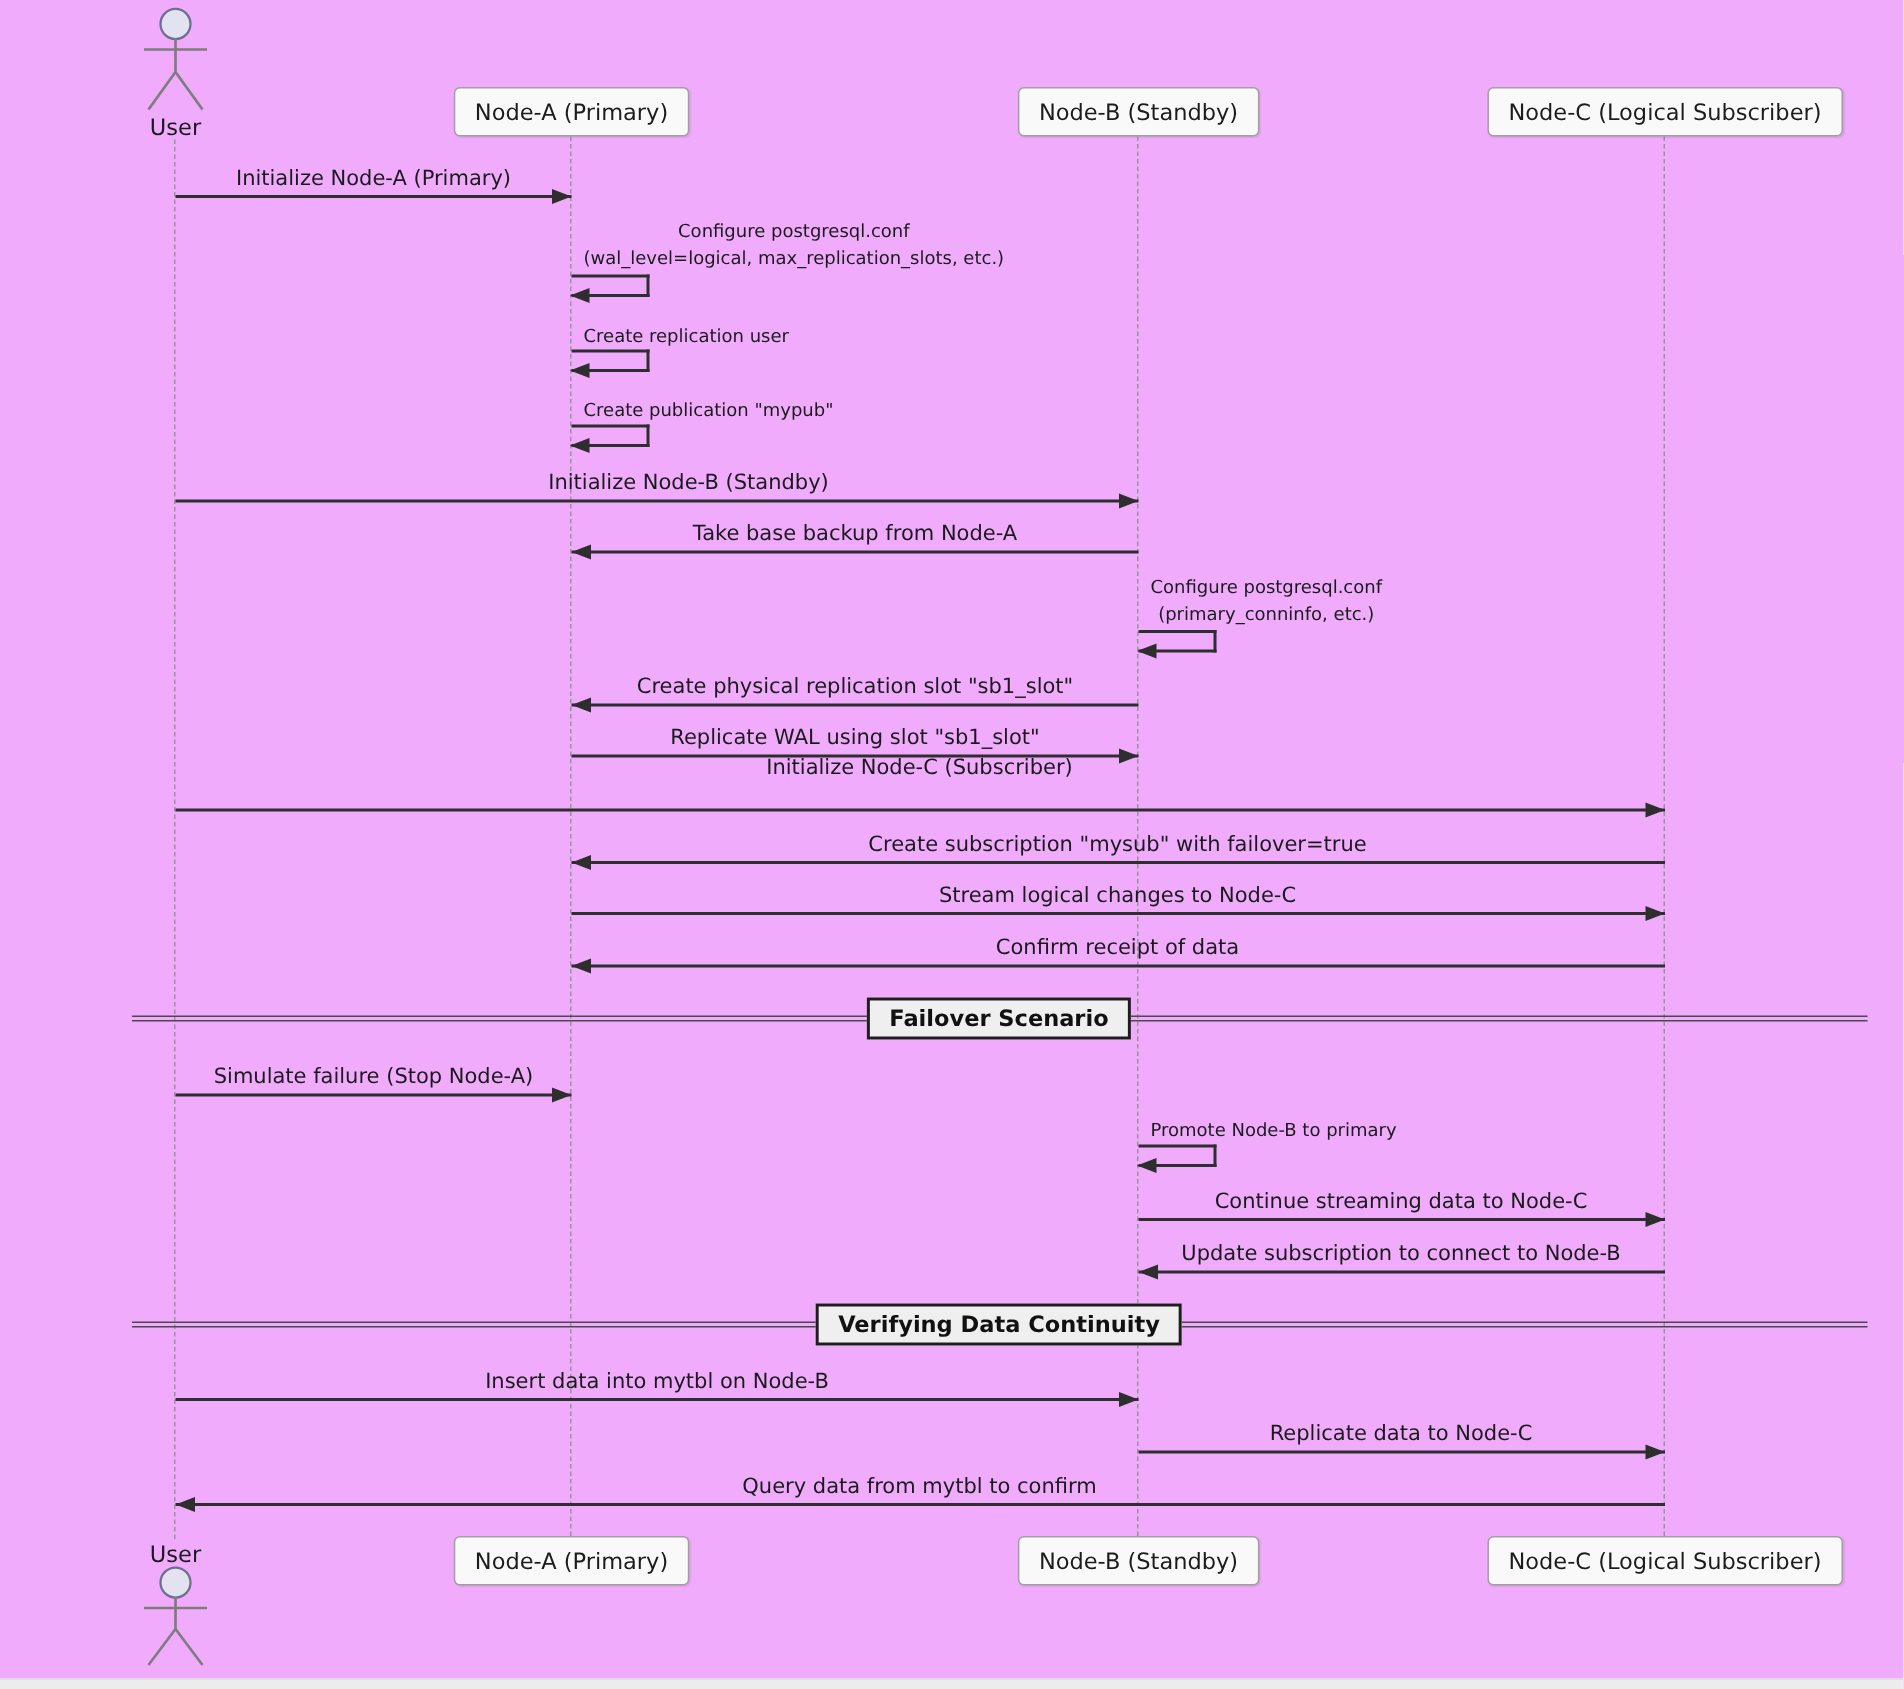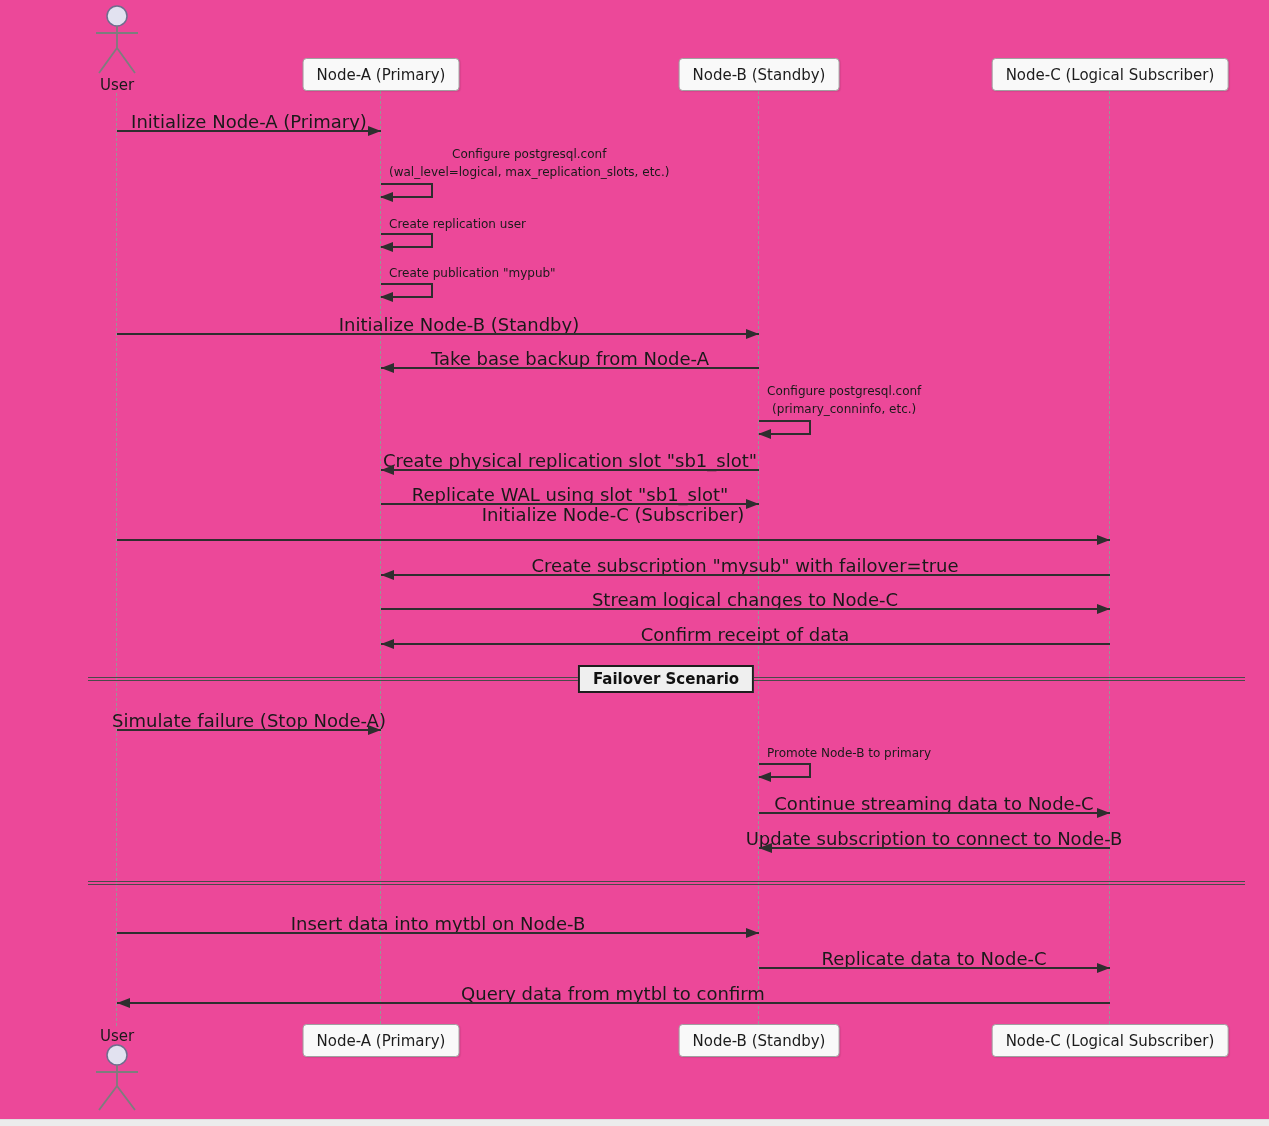--- a/index.html
+++ b/index.html
@@ -1,21 +1,21 @@
 <!DOCTYPE html>
 <html><head>
 <meta charset="utf-8">
 <style>
   * { margin:0; padding:0; box-sizing:border-box; }
   html,body { background:#ffffff; }
   .stage {
     position:relative;
     width:1269px;
     height:1126px;
-    background:#ec4899;
+    background:#f0abfc;
     overflow:hidden;
     font-family:"DejaVu Sans","Liberation Sans",sans-serif;
     color:#1b1b1b;
   }
   .lifeline {
     position:absolute;
     width:0;
     border-left:1px dashed #969696;
   }
   .pbox {
@@ -30,21 +30,21 @@
     display:flex;
     align-items:center;
     justify-content:center;
     font-size:15px;
     white-space:nowrap;
     color:#1c1c1c;
   }
   .mlabel {
     position:absolute;
     transform:translateX(-50%);
-    font-size:18px;
+    font-size:14px;
     white-space:nowrap;
     color:#1a1a1a;
   }
   .slabel {
     position:absolute;
     font-size:12px;
     white-space:nowrap;
     color:#1a1a1a;
     text-align:center;
     line-height:18px;
@@ -208,20 +208,21 @@
 
   <div class="mlabel" style="left:934px;top:793px">Continue streaming data to Node-C</div>
   <div class="aline" style="left:759px;top:812px;width:351px"></div>
   <div class="ah-r" style="left:1097px;top:808px"></div>
 
   <div class="mlabel" style="left:934px;top:828px">Update subscription to connect to Node-B</div>
   <div class="aline" style="left:759px;top:847px;width:351px"></div>
   <div class="ah-l" style="left:759px;top:843px"></div>
 
   <div class="dline" style="top:881px"></div>
+  <div class="dbox" style="left:666px;top:869px">Verifying Data Continuity</div>
 
   <div class="mlabel" style="left:438px;top:913px">Insert data into mytbl on Node-B</div>
   <div class="aline" style="left:117px;top:932px;width:642px"></div>
   <div class="ah-r" style="left:746px;top:928px"></div>
 
   <div class="mlabel" style="left:934px;top:948px">Replicate data to Node-C</div>
   <div class="aline" style="left:759px;top:967px;width:351px"></div>
   <div class="ah-r" style="left:1097px;top:963px"></div>
 
   <div class="mlabel" style="left:613px;top:983px">Query data from mytbl to confirm</div>

